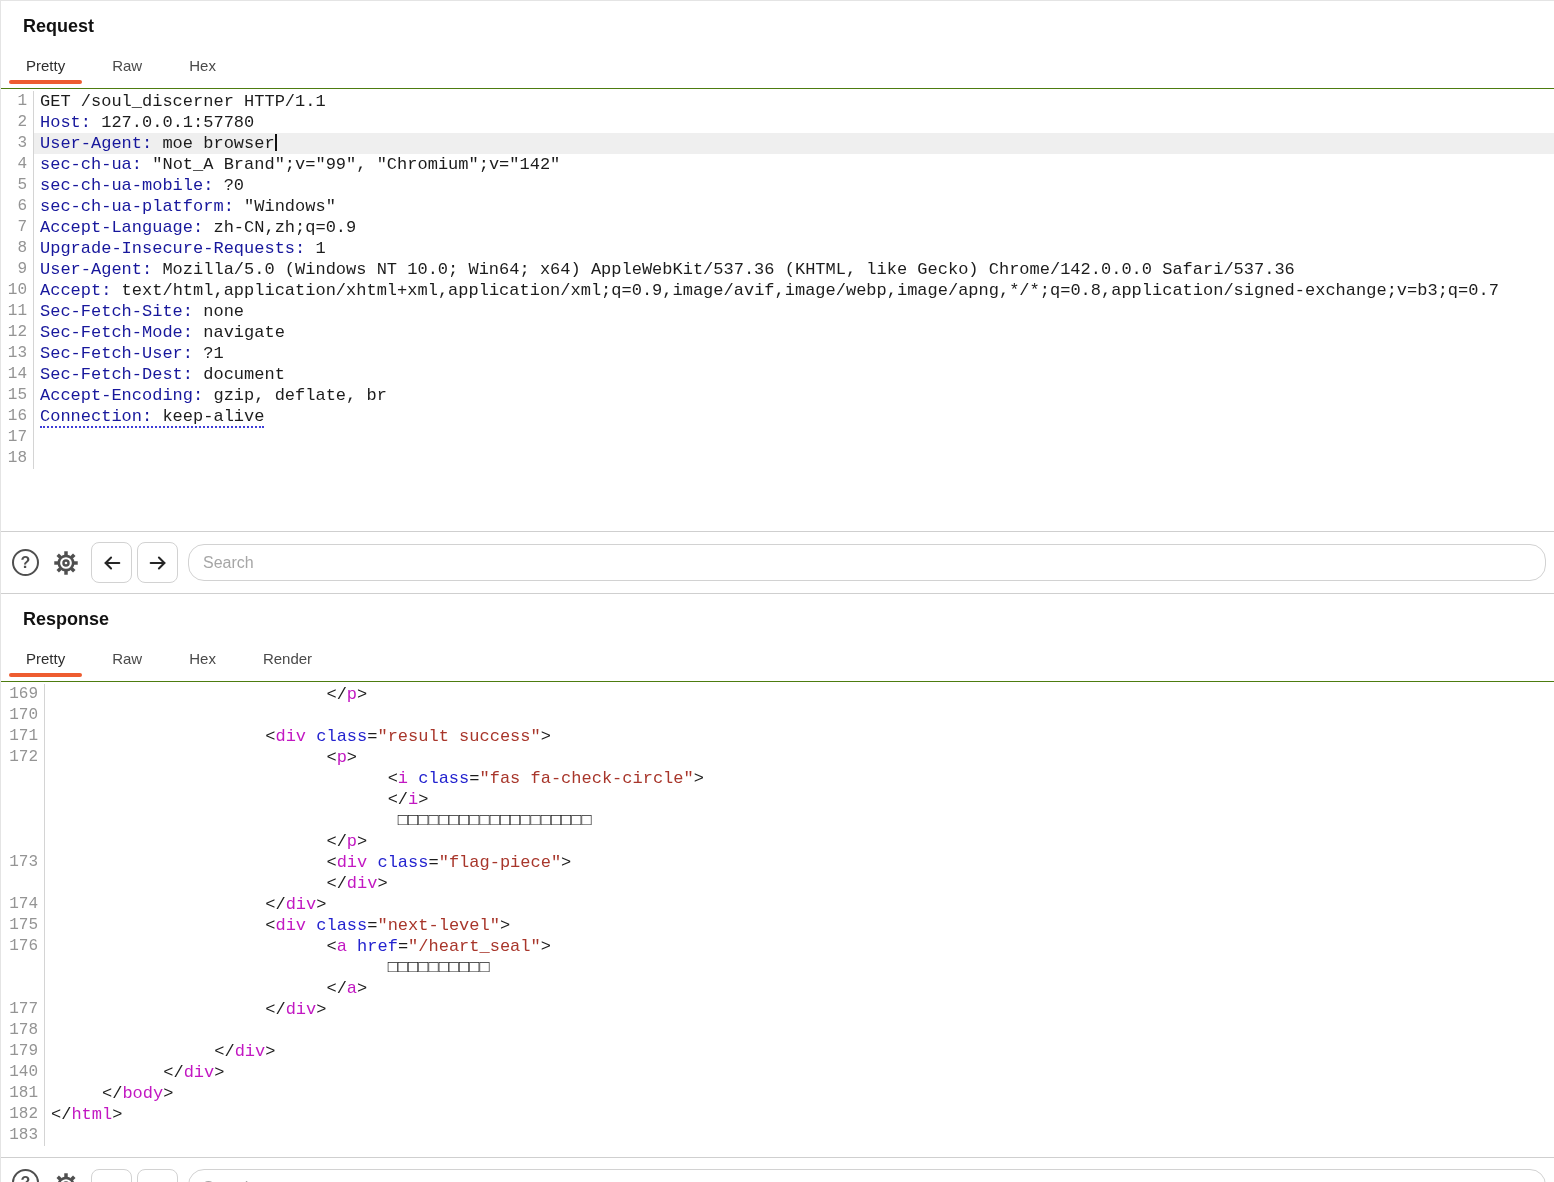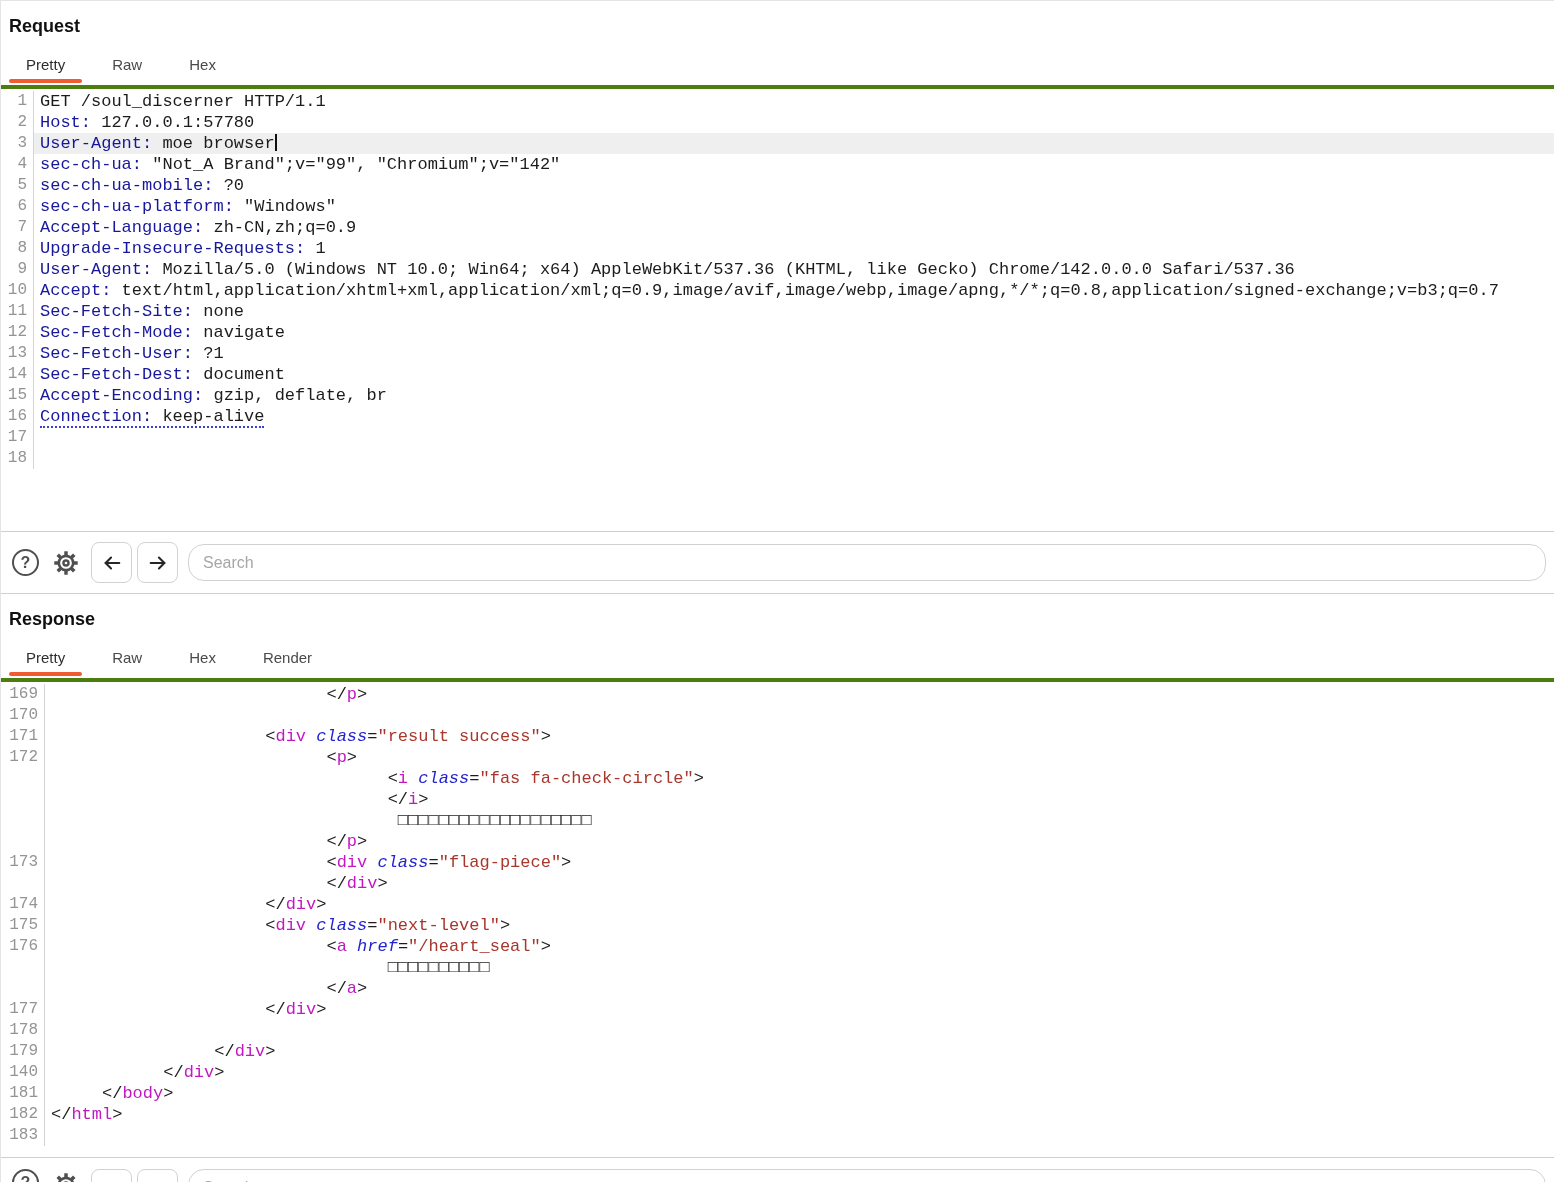--- a/index.html
+++ b/index.html
@@ -4,44 +4,44 @@
 <style>
   * { box-sizing: border-box; margin: 0; padding: 0; }
   html, body { width: 1554px; height: 1182px; overflow: hidden; background: #ffffff; }
   body { font-family: "Liberation Sans", sans-serif; color: #1a1a1a;
          border-left: 1px solid #e4e4e4; border-top: 1px solid #e4e4e4; }
 
   .panel { background: #fff; }
   .panel-request  { height: 531px; border-bottom: 1px solid #cfcfcf; display: flex; flex-direction: column; }
   .panel-response { height: 564px; border-bottom: 1px solid #cfcfcf; display: flex; flex-direction: column; }
 
-  .panel-heading { height: 48px; padding: 15px 0 0 8px; font-size: 18px; font-weight: bold; color: #111; }
+  .panel-heading { height: 48px; padding: 15px 0 0 22px; font-size: 18px; font-weight: bold; color: #111; }
 
   .tabs { height: 40px; padding-left: 8px; display: flex; align-items: center;
-          border-bottom: 4px solid #4d7c0f; position: relative; }
+          border-bottom: 1px solid #4d7c0f; position: relative; }
   .tab { position: relative; font-size: 15px; color: #4a4a4a; padding: 6px 17px 12px 17px;
          margin-right: 13px; cursor: default; }
   .tab.active { color: #2e2e2e; }
   .tab.active::after { content: ""; position: absolute; left: 0; right: 0; bottom: 2px;
          height: 4px; border-radius: 2px; background: #ee5c30; }
 
   .code-area { flex: 1; overflow: hidden; padding-top: 2px;
                font-family: "Liberation Mono", monospace; font-size: 17px; }
   .code-row { display: flex; height: 21px; line-height: 21px; }
   .ln { flex: 0 0 33px; text-align: right; padding-right: 6px; color: #949494;
         border-right: 1px solid #d4d4d4; font-size: 16px; }
   .panel-response .ln { flex: 0 0 44px; }
   .code { flex: 1; padding-left: 6px; white-space: pre; }
   .code-row.hl .code { background: #efefef; }
   .code.dotted > .segwrap { border-bottom: 2px dotted #3d3dd8; }
 
   .t-p   { color: #1c1c1c; }
   .t-h   { color: #17179c; }
   .t-tag { color: #c218c2; }
-  .t-attr{ color: #2323cf; font-style: italic; }
+  .t-attr{ color: #2323cf; }
   .t-val { color: #a8362b; }
   .t-b   { color: #1c1c1c; }
 
   .cursor { display: inline-block; width: 2px; height: 17px; background: #111;
             vertical-align: -3px; }
 
   .toolbar { height: 62px; display: flex; align-items: center; padding-left: 11px;
              background: #fff; }
   .toolbar-mid { border-bottom: 1px solid #cfcfcf; }
   .toolbar-bottom-clip { height: 25px; overflow: hidden; }

